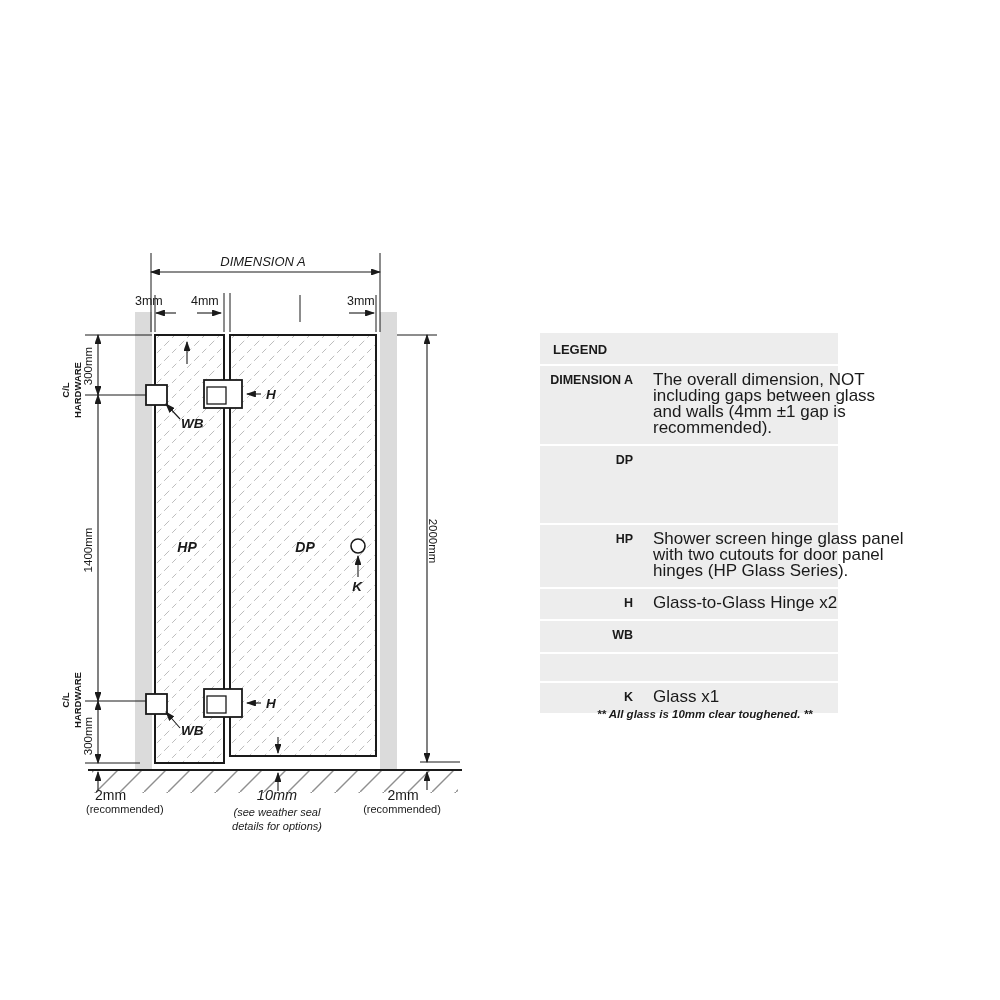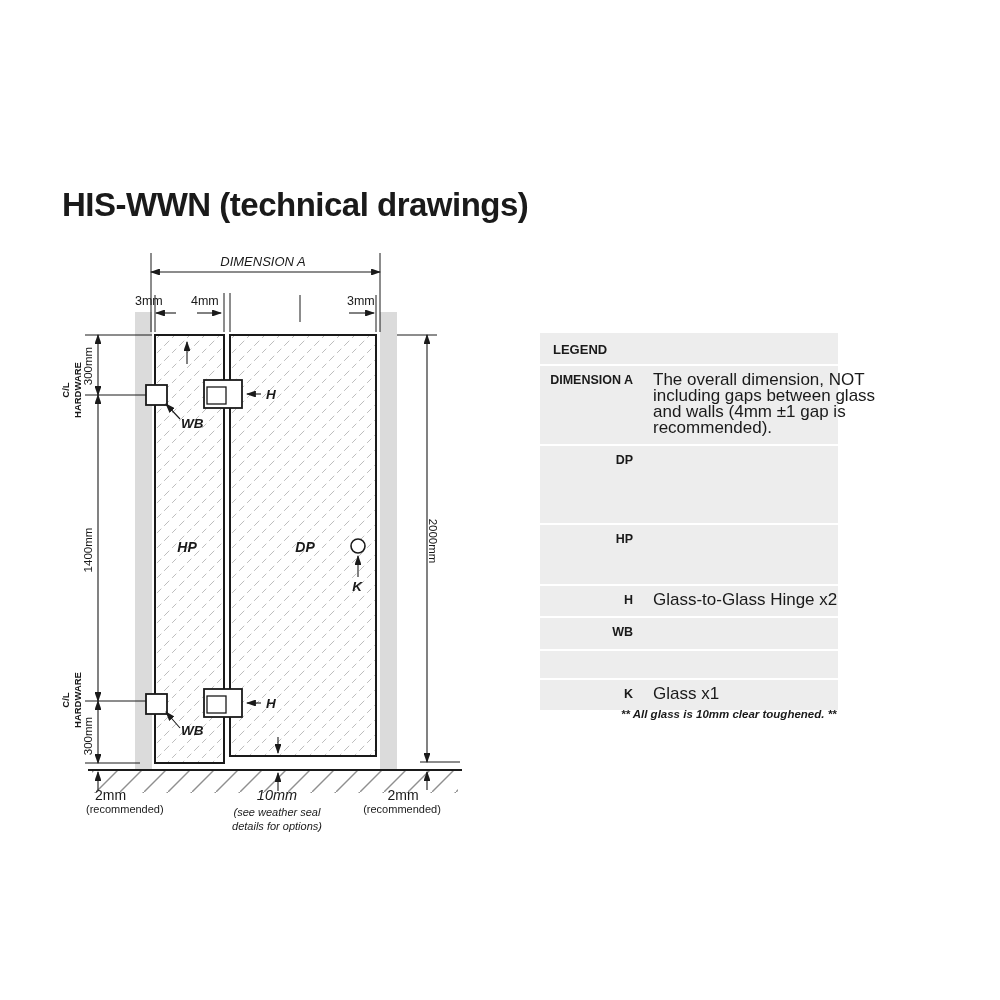--- a/index.html
+++ b/index.html
@@ -35,28 +35,27 @@
   .legend-term{font-size:12.5px;font-weight:700;text-align:right;line-height:16px;}
   .legend-desc{font-size:17px;line-height:16px;white-space:pre;}
   .legend-row:nth-child(1){min-height:61px;}
   .legend-row:nth-child(2){min-height:63px;}
   .legend-row:nth-child(3){min-height:45px;}
   .legend-row:nth-child(4){min-height:13px;}
   .legend-row:nth-child(5){min-height:17px;}
   .legend-row:nth-child(6){min-height:13px;}
   .legend-row:nth-child(7){min-height:15px;}
   .footnote{position:absolute;left:597px;top:708px;font-size:11.5px;font-style:italic;
-            font-weight:700;white-space:nowrap;margin-left:24px;}
+            font-weight:700;white-space:nowrap;}
 </style>
 </head>
 <body>
 
 <div id="canvas">
 
-  <div class="title">HIS-WWN (technical drawings)</div>
 
   <svg id="drawing" viewBox="0 0 500 1000">
     <defs>
       <marker id="arr" viewBox="0 0 10 7" refX="9" refY="3.5" markerWidth="9" markerHeight="6.3" orient="auto-start-reverse">
           <path d="M0,0 L10,3.5 L0,7 z" fill="#1a1a1a"></path>
         </marker>
       <pattern id="glassHatch" width="15" height="15" patternUnits="userSpaceOnUse">
         <rect width="15" height="15" fill="#ffffff"></rect>
         <line x1="0" y1="15" x2="15" y2="0" stroke="#bdbdbd" stroke-width="1" stroke-dasharray="6 4"></line>
       </pattern>
@@ -177,20 +176,23 @@
           <div class="legend-desc">The overall dimension, NOT
 including gaps between glass
 and walls (4mm ±1 gap is
 recommended).</div>
         </div>
         <div class="legend-row">
           <div class="legend-term">DP</div>
         </div>
         <div class="legend-row">
           <div class="legend-term">HP</div>
+          <div class="legend-desc">Shower screen hinge glass panel
+with two cutouts for door panel
+hinges (HP Glass Series).</div>
         </div>
         <div class="legend-row">
           <div class="legend-term">H</div>
           <div class="legend-desc">Glass-to-Glass Hinge x2</div>
         </div>
         <div class="legend-row">
           <div class="legend-term">WB</div>
         </div>
         <div class="legend-row">
           <div class="legend-term"></div>

